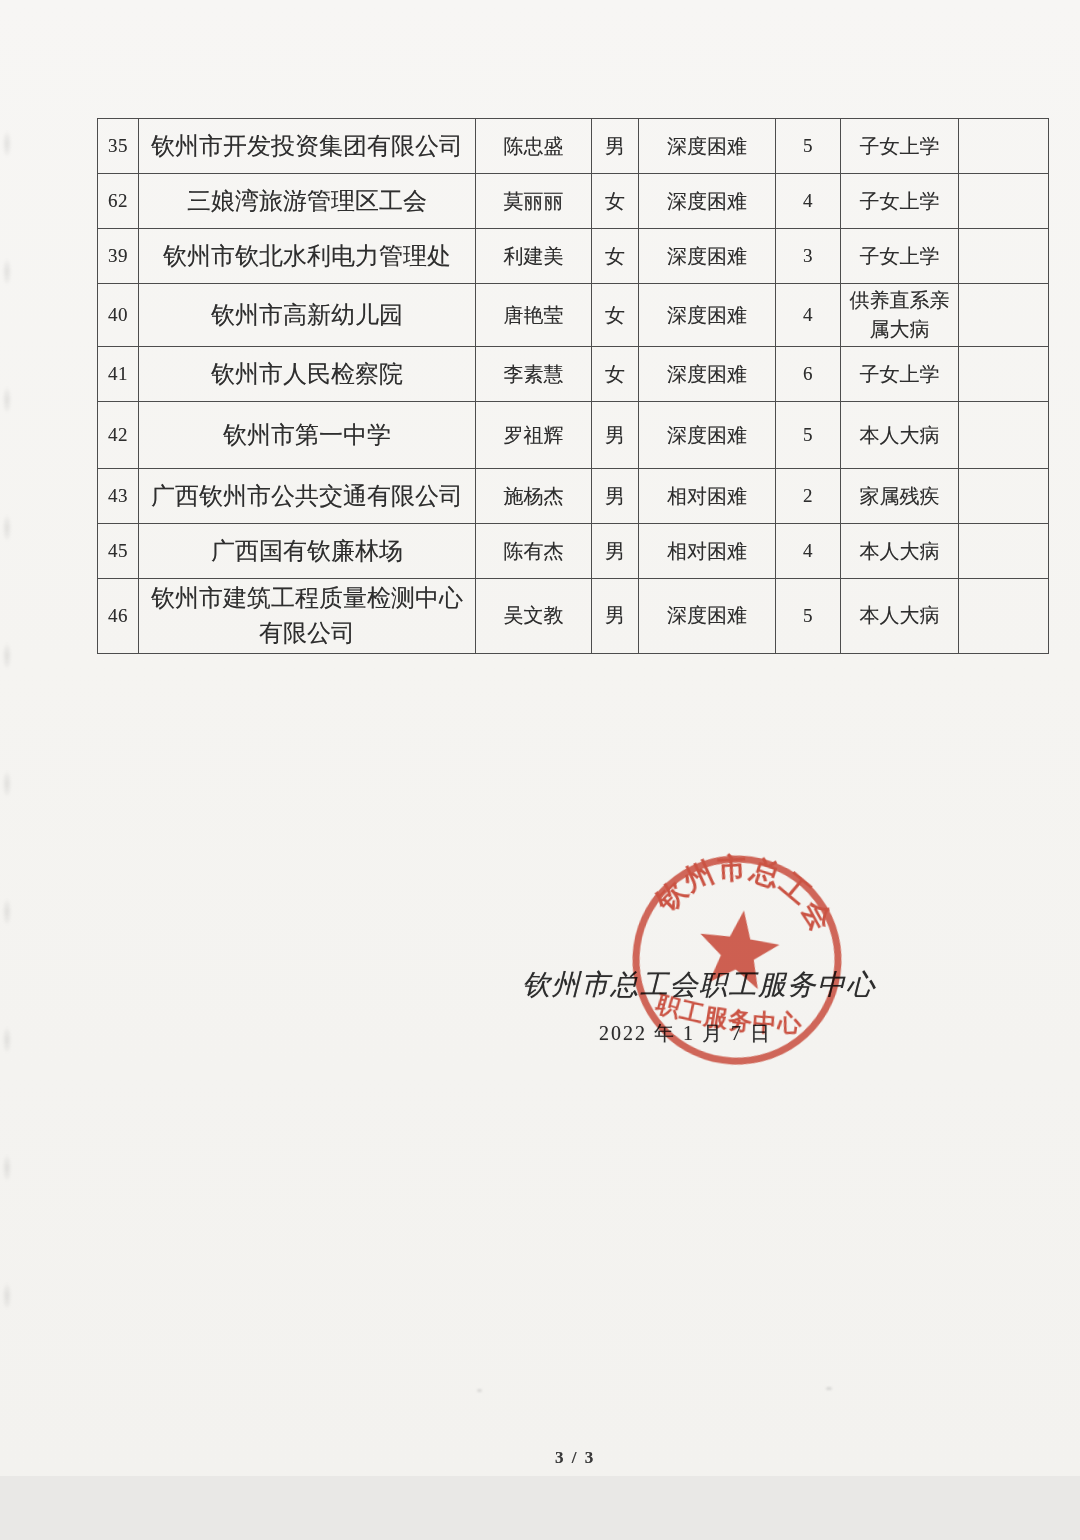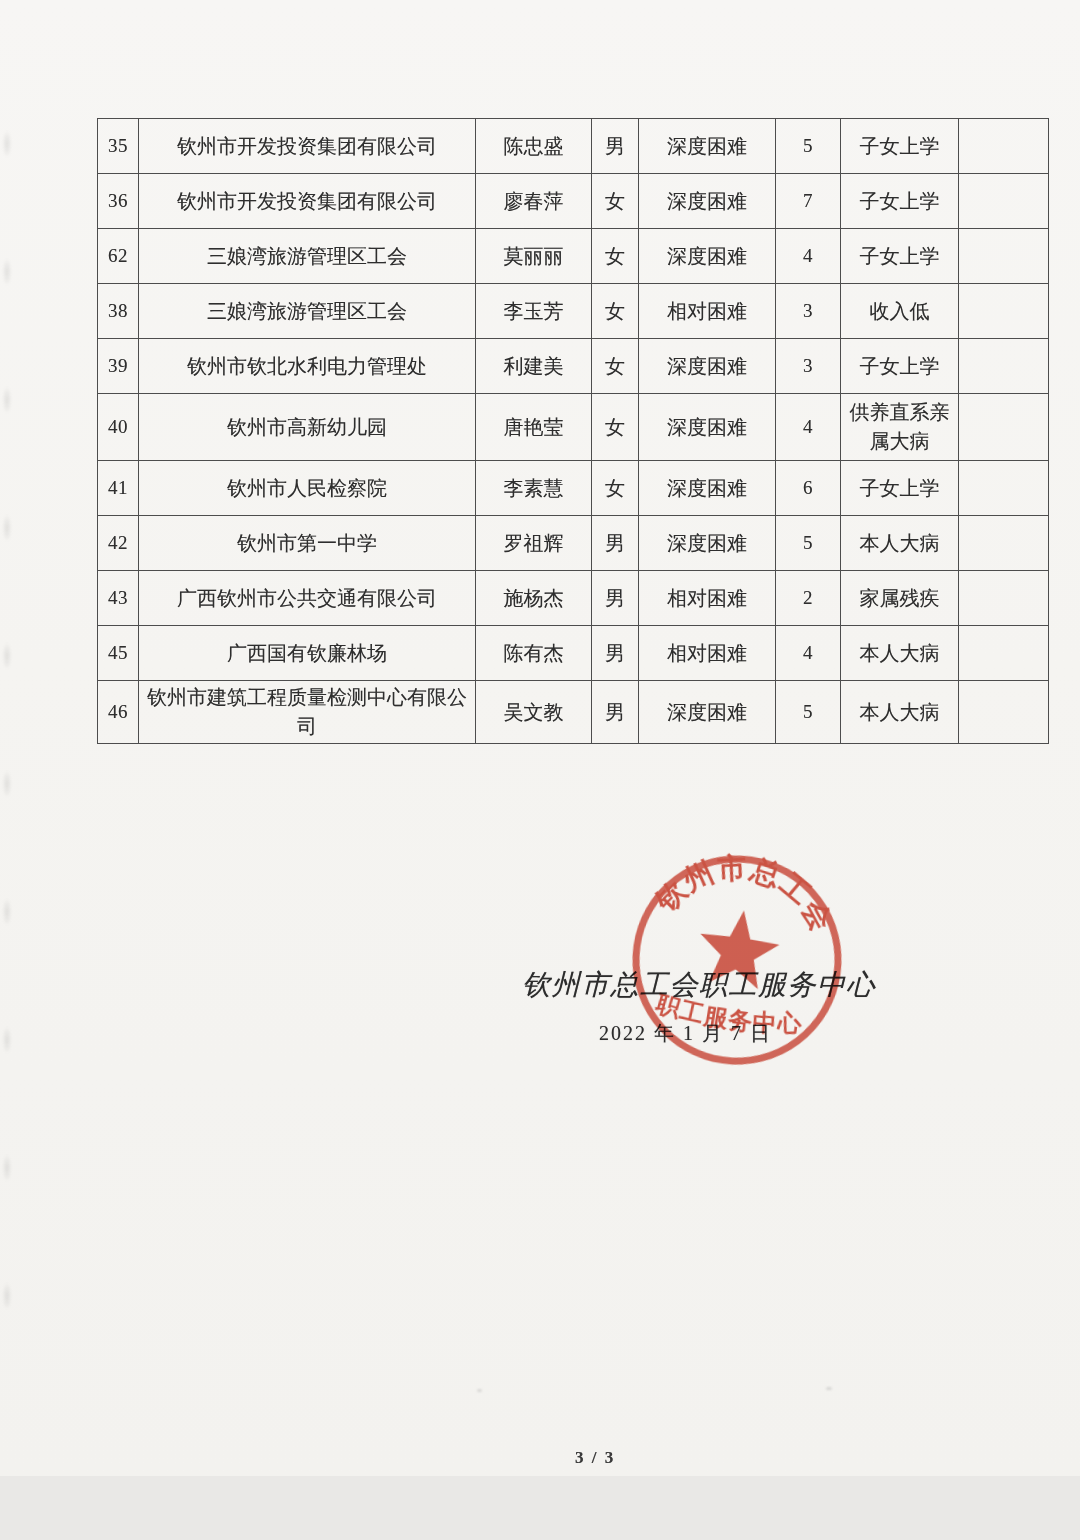--- a/index.html
+++ b/index.html
@@ -28,21 +28,21 @@
     border:1.6px solid #4d4d4d;
     text-align:center;vertical-align:middle;
     padding:2px 4px;line-height:1.45;
     color:#2e2e2e;
     text-shadow:0 0 .6px rgba(70,70,70,.45);
     overflow:hidden;
   }
   table.report tr{height:55px;}
   table.report tr:nth-child(6){height:67px;}
   td.num{font-size:19px;letter-spacing:.5px;}
-  td.company{font-size:20px;margin-left:32px;}
+  td.company{font-size:24px;margin-left:32px;}
   .sig-org{
     position:absolute;left:522px;top:966px;
     font-size:28px;letter-spacing:1.5px;color:#2c2c2c;
     text-shadow:0 0 .7px rgba(60,60,60,.5);
     white-space:nowrap;z-index:1;font-style:italic;
   }
   .sig-date{
     position:absolute;left:599px;top:1020px;
     font-size:20px;letter-spacing:2px;color:#2c2c2c;
     text-shadow:0 0 .7px rgba(60,60,60,.5);
@@ -52,21 +52,20 @@
     position:absolute;left:612px;top:835px;width:250px;height:250px;
     transform:rotate(8deg);
     mix-blend-mode:multiply;opacity:.9;z-index:2;
     filter:blur(.3px);
   }
   .seal text{font-family:"Liberation Serif","DejaVu Serif",serif;font-weight:bold;}
   .page-num{
     position:absolute;left:555px;top:1448px;
     font-size:17px;font-weight:bold;letter-spacing:2px;color:#3a3a3a;
     text-shadow:0 0 .5px rgba(70,70,70,.5);
-    margin-left:20px;
   }
   .speck{position:absolute;background:rgba(130,130,130,.25);border-radius:50%;filter:blur(1px);}
 </style>
 </head>
 <body>
 
 <div class="page">
 
   <div class="left-noise"></div>
 
@@ -86,52 +85,32 @@
       <td class="num">35</td>
       <td class="company">钦州市开发投资集团有限公司</td>
       <td>陈忠盛</td>
       <td>男</td>
       <td>深度困难</td>
       <td class="num">5</td>
       <td>子女上学</td>
       <td></td>
     </tr>
 
-    <tr>
-      <td class="num">36</td>
-      <td class="company">钦州市开发投资集团有限公司</td>
-      <td>廖春萍</td>
-      <td>女</td>
-      <td>深度困难</td>
-      <td class="num">7</td>
-      <td>子女上学</td>
-      <td></td>
-    </tr>
 
     <tr>
       <td class="num">62</td>
       <td class="company">三娘湾旅游管理区工会</td>
       <td>莫丽丽</td>
       <td>女</td>
       <td>深度困难</td>
       <td class="num">4</td>
       <td>子女上学</td>
       <td></td>
     </tr>
 
-    <tr>
-      <td class="num">38</td>
-      <td class="company">三娘湾旅游管理区工会</td>
-      <td>李玉芳</td>
-      <td>女</td>
-      <td>相对困难</td>
-      <td class="num">3</td>
-      <td>收入低</td>
-      <td></td>
-    </tr>
 
     <tr>
       <td class="num">39</td>
       <td class="company">钦州市钦北水利电力管理处</td>
       <td>利建美</td>
       <td>女</td>
       <td>深度困难</td>
       <td class="num">3</td>
       <td>子女上学</td>
       <td></td>

